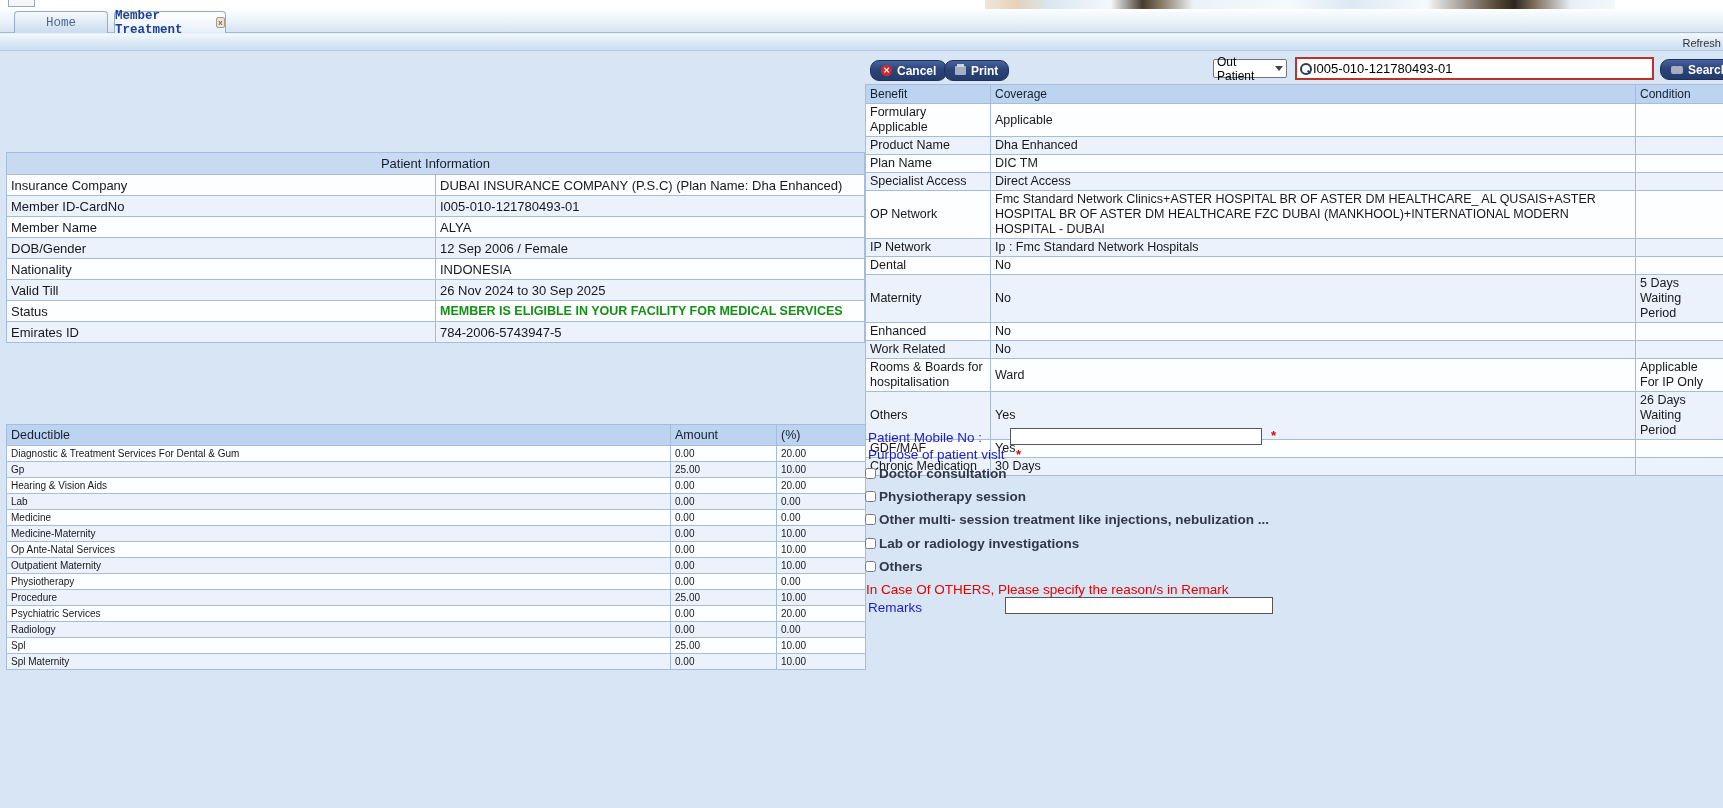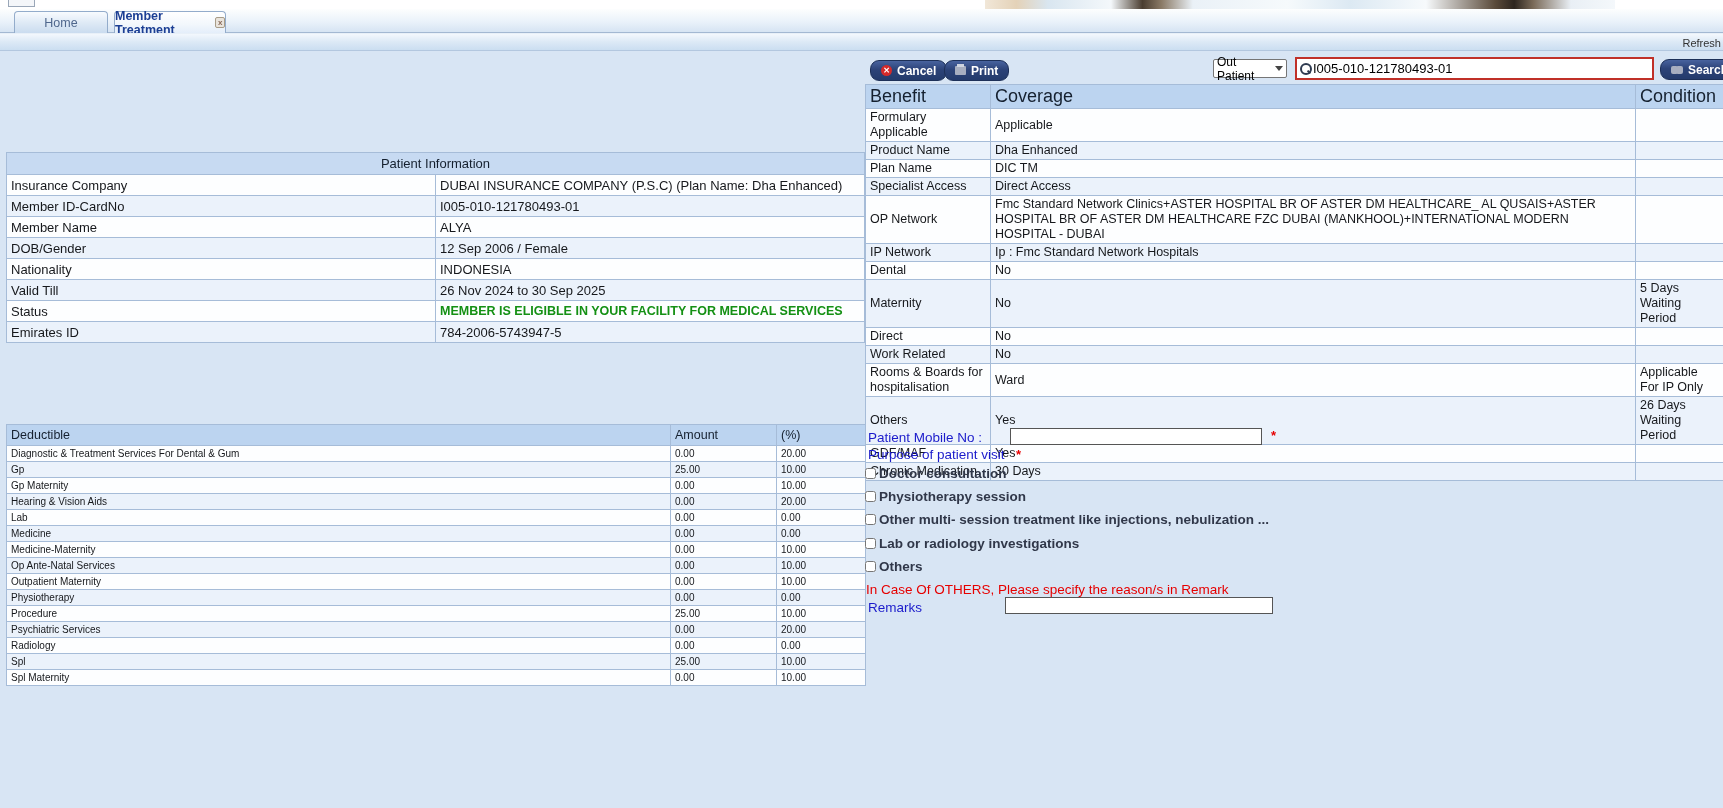--- a/index.html
+++ b/index.html
@@ -7,21 +7,21 @@
   body { font-family: "Liberation Sans", sans-serif; }
   #page { position:relative; width:1723px; height:808px; overflow:hidden; background:#fff; }
 
   
   .top-white { position:absolute; left:0; top:0; width:1723px; height:9px; background:#fff; }
   .photo-strip { position:absolute; left:985px; top:0; width:630px; height:9px;
     background:linear-gradient(90deg,#f1e7d8 0%,#e4d2b8 5%,#d9e6f0 10%,#f4f8fb 20%,#4a3d30 25%,#8a7a66 28%,#eaf1f7 33%,#f6fafc 48%,#dce9f3 58%,#f7fafc 70%,#5a4a3a 81%,#2e261f 84%,#7a6a58 87%,#e9eff5 93%,#f4f8fb 100%); }
   .corner-frag { position:absolute; left:8px; top:0; width:27px; height:7px; background:#f4f6f9; border:1px solid #9aa7b8; border-top:none; }
 
   .tabbar { position:absolute; left:0; top:9px; width:1723px; height:24px;
-    background:linear-gradient(#fdfefe,#eaf2fa 55%,#d6e4f3); border-bottom:1px solid #a3b8d2; }
+    background:linear-gradient(#fdfefe,#eaf2fa 55%,#d6e4f3); border-bottom:1px solid #a3b8d2;font-family:Liberation Mono, monospace; }
   .tab { position:absolute; top:2px; height:22px; border:1px solid #93accb; border-bottom:none;
     border-radius:4px 4px 0 0; display:flex; align-items:center; justify-content:center; gap:5px;
     font-size:12.5px; cursor:pointer; }
   .tab.home { left:14px; width:94px; background:linear-gradient(#f8fbfe,#dfeaf6 50%,#cadcef); color:#4f678d; }
   .tab.active { left:114px; width:112px; background:linear-gradient(#ffffff,#f2f7fc 60%,#e4eefa); color:#1c3f94; font-weight:bold; }
   .tab-close { width:11px; height:11px; background:#e9e4dc; border:1px solid #a89c88; border-radius:2px;
     font-size:8px; line-height:9px; text-align:center; color:#8a6a5a; cursor:pointer; }
 
   .subband { position:absolute; left:0; top:33px; width:1723px; height:18px;
     background:linear-gradient(#f3f8fd,#dce9f6 50%,#cbdef1); border-top:1px solid #e8f0f8; border-bottom:1px solid #b3c7df; }
@@ -43,21 +43,21 @@
 
   .deduct-wrap { position:absolute; left:6px; top:424px; width:859px; }
   .deduct-wrap th { height:21px; background:#badtrf0; }
   .deduct-wrap th { background:#bcd4f0; font-weight:normal; font-size:12.5px; color:#15202f; }
   .deduct-wrap td { height:16px; font-size:10px; white-space:nowrap; padding:0 4px; }
   .deduct-wrap .c-name { width:664px;margin-top:24px; }
   .deduct-wrap .c-amt  { width:106px; }
   .deduct-wrap .c-pct  { width:89px;  }
 
   .benefit-wrap { position:absolute; left:865px; top:84px; width:858px; }
-  .benefit-wrap th { height:19px; background:#bcd4f0; font-weight:normal; font-size:18px; color:#15202f; }
+  .benefit-wrap th { height:19px; background:#bcd4f0; font-weight:normal; font-size:12px; color:#15202f; }
   .benefit-wrap td { font-size:12.5px; line-height:15px; white-space:normal; padding:1px 4px; }
   .benefit-wrap .c-ben { width:125px; }
   .benefit-wrap .c-cov { width:645px; }
   .benefit-wrap .c-con { width:88px;  }
 
   
   .btn { position:absolute; height:21px; display:flex; align-items:center; gap:5px; padding:0 10px;
     background:linear-gradient(#48639f,#2c4378 45%,#243b6c); border:1px solid #1d3058; border-radius:9px;
     color:#fff; font-size:12px; font-weight:bold; cursor:pointer; }
   .ic-cancel { width:11px; height:11px; border-radius:50%; background:#d42a2a; color:#fff; font-size:8px;
@@ -175,25 +175,20 @@
             <td class="c-name">Diagnostic &amp; Treatment Services For Dental &amp; Gum</td>
             <td class="c-amt">0.00</td>
             <td class="c-pct">20.00</td>
           </tr>
           <tr>
             <td class="c-name">Gp</td>
             <td class="c-amt">25.00</td>
             <td class="c-pct">10.00</td>
           </tr>
           <tr>
-            <td class="c-name">Gp Maternity</td>
-            <td class="c-amt">0.00</td>
-            <td class="c-pct">10.00</td>
-          </tr>
-          <tr>
             <td class="c-name">Hearing &amp; Vision Aids</td>
             <td class="c-amt">0.00</td>
             <td class="c-pct">20.00</td>
           </tr>
           <tr>
             <td class="c-name">Lab</td>
             <td class="c-amt">0.00</td>
             <td class="c-pct">0.00</td>
           </tr>
           <tr>
@@ -315,21 +310,21 @@
             <td class="c-ben">Dental</td>
             <td class="c-cov">No</td>
             <td class="c-con"></td>
           </tr>
           <tr>
             <td class="c-ben">Maternity</td>
             <td class="c-cov">No</td>
             <td class="c-con">5 Days Waiting Period</td>
           </tr>
           <tr>
-            <td class="c-ben">Direct</td>
+            <td class="c-ben">Enhanced</td>
             <td class="c-cov">No</td>
             <td class="c-con"></td>
           </tr>
           <tr>
             <td class="c-ben">Work Related</td>
             <td class="c-cov">No</td>
             <td class="c-con"></td>
           </tr>
           <tr>
             <td class="c-ben">Rooms &amp; Boards for hospitalisation</td>

